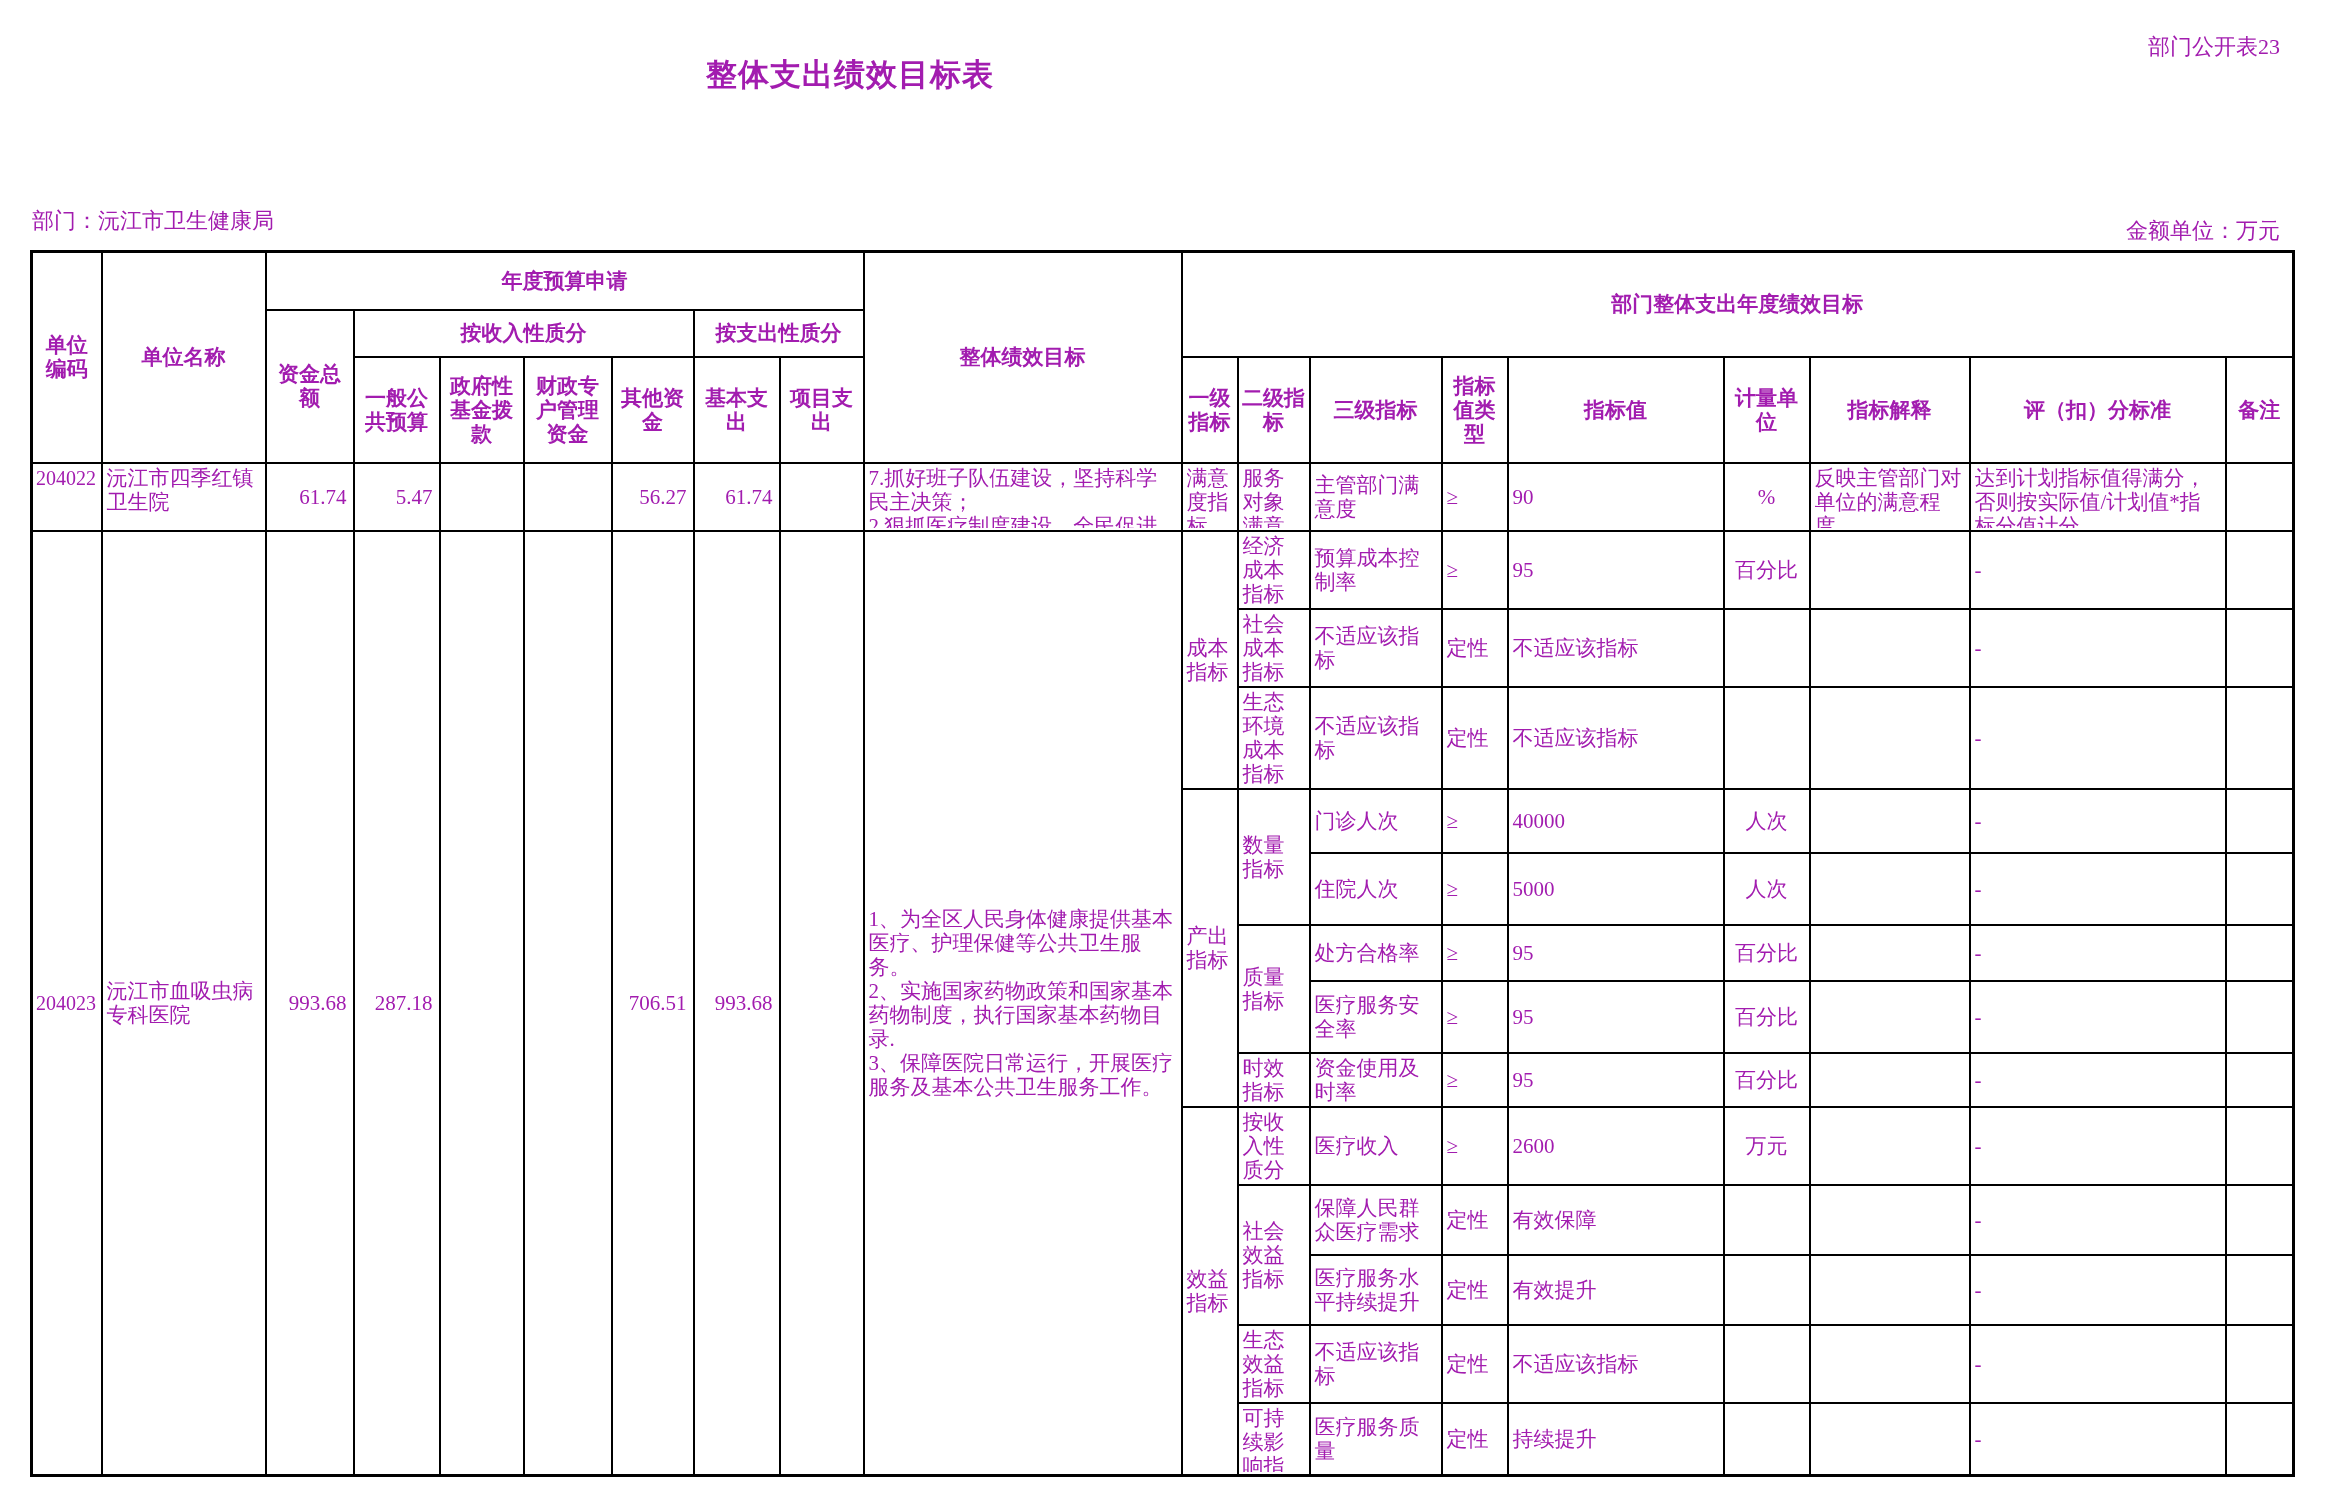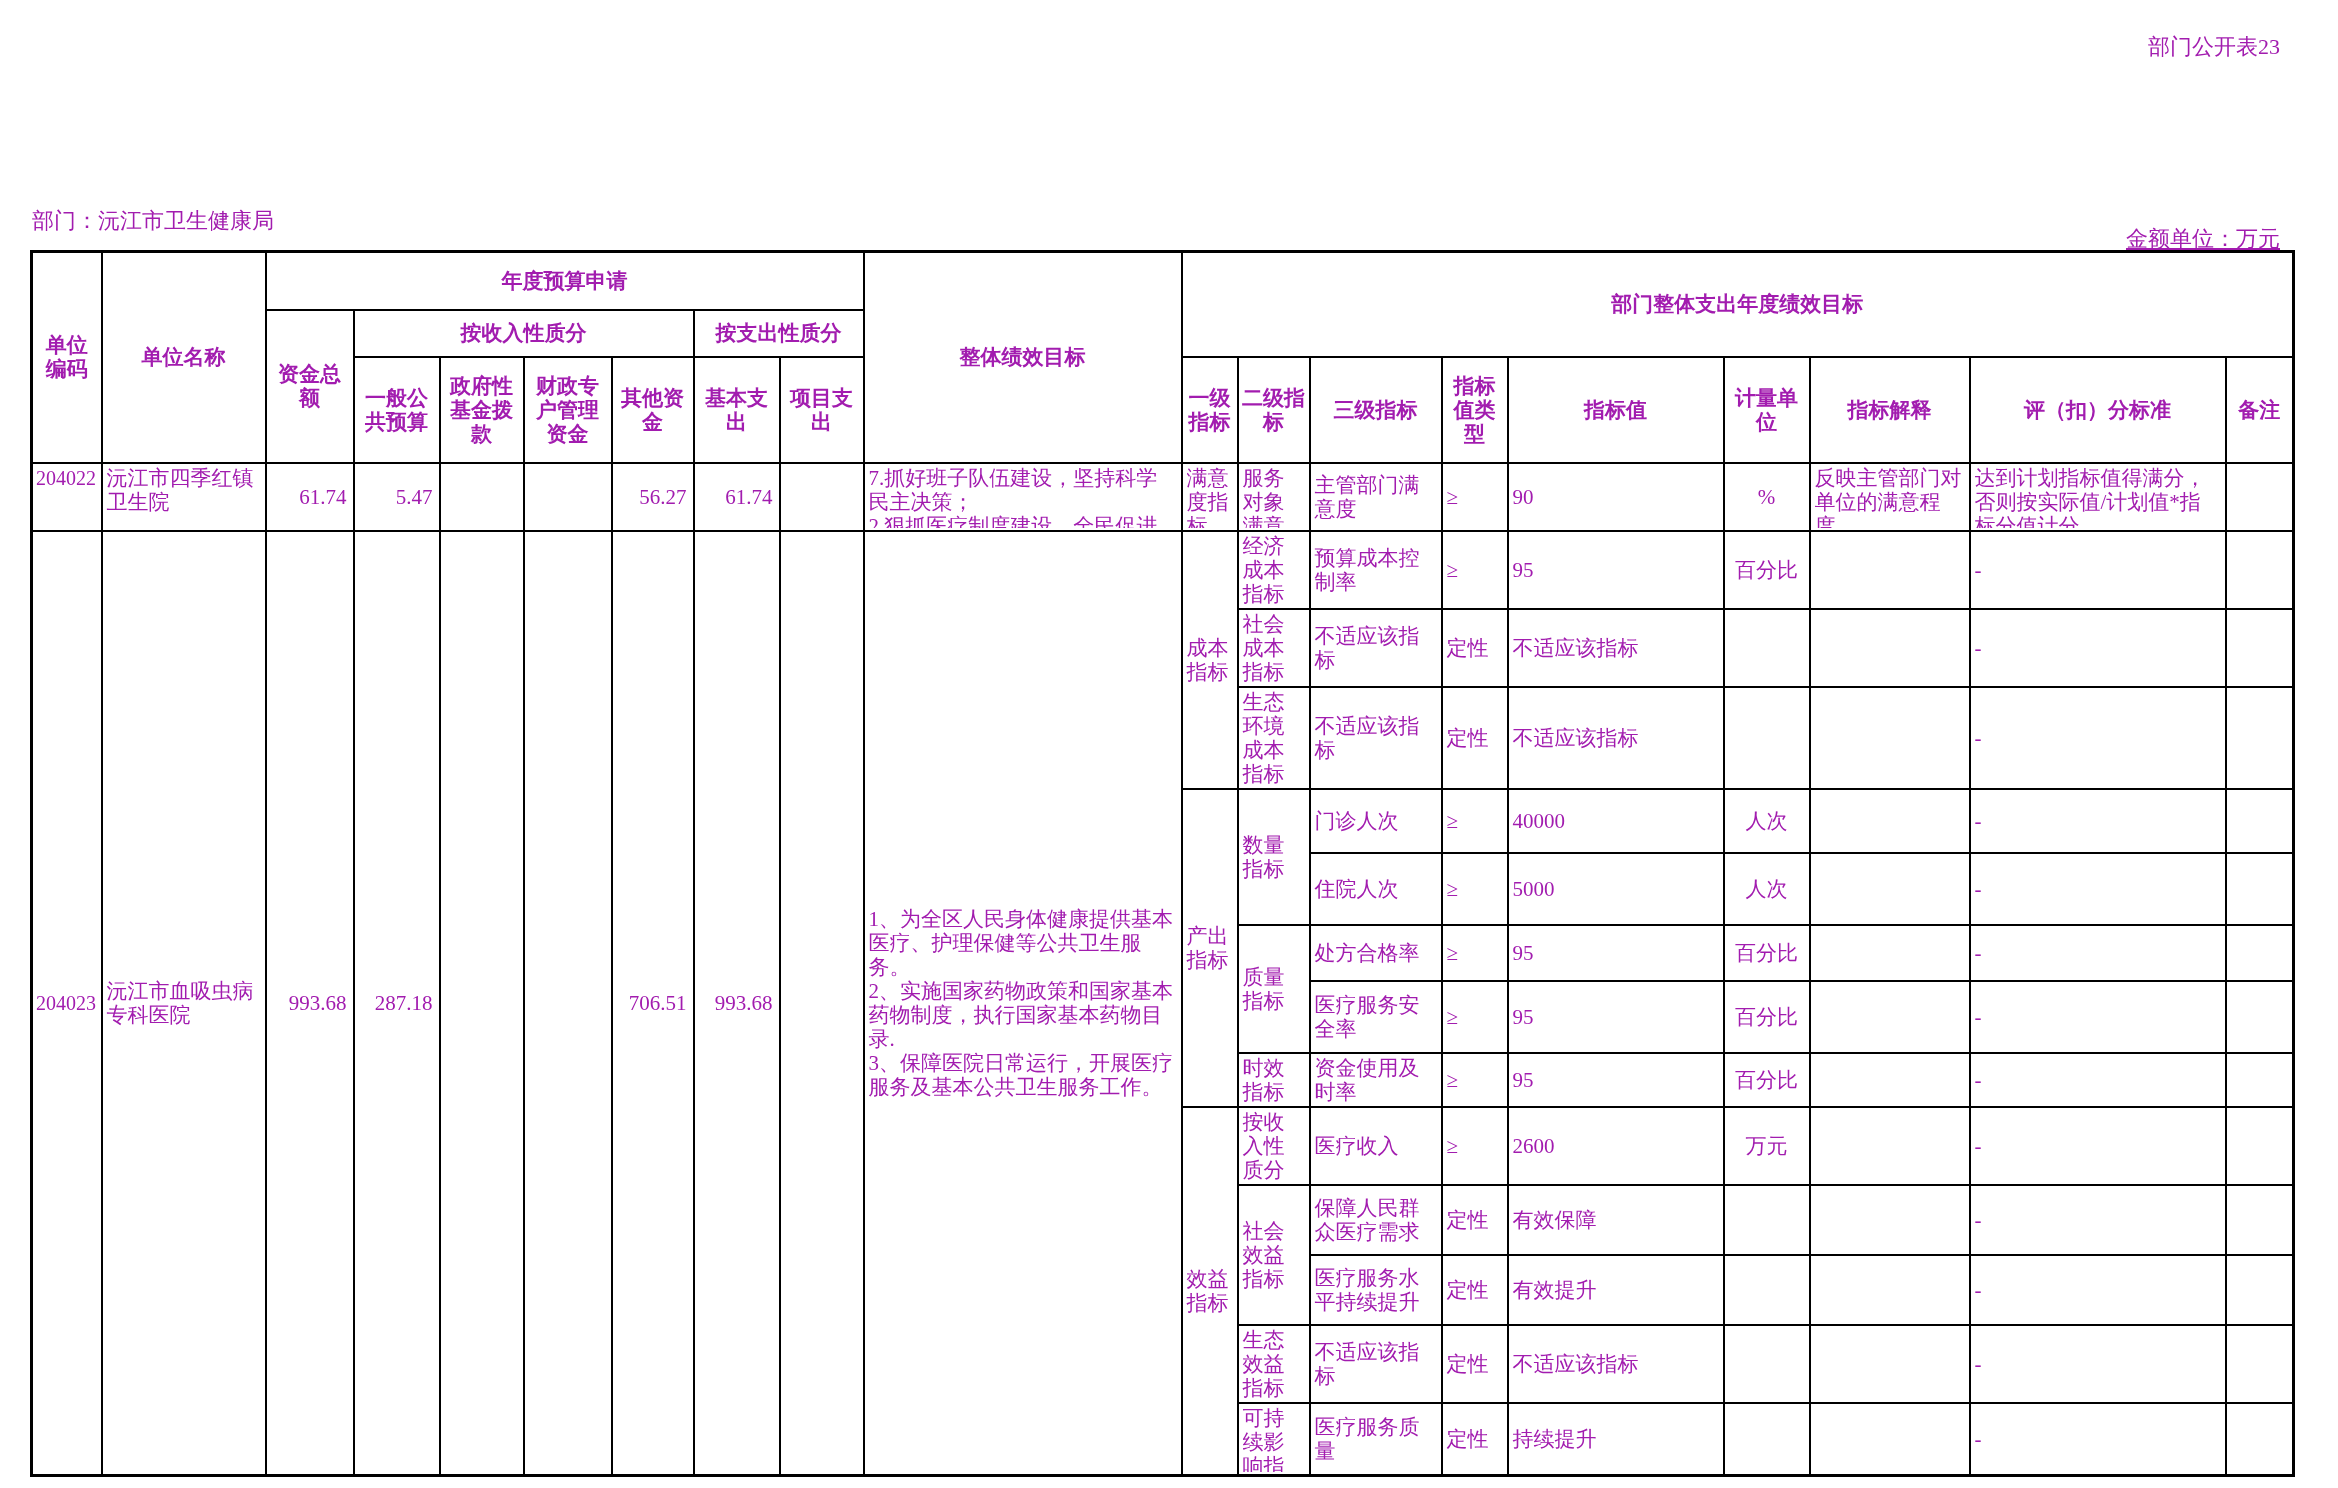--- a/index.html
+++ b/index.html
@@ -7,21 +7,21 @@
     position:relative;
     width:2338px;height:1488px;
     background:#ffffff;
     font-family:"Liberation Serif","DejaVu Serif",serif;
     color:#a21caf;
   }
   .doc-label{position:absolute;top:32px;right:58px;font-size:22px;}
   .page-title{position:absolute;top:54px;left:0;width:1700px;text-align:center;
     font-size:31px;font-weight:bold;letter-spacing:1px;}
   .dept-label{position:absolute;top:206px;left:32px;font-size:22px;font-weight:normal;}
-  .amount-unit{position:absolute;top:224px;right:58px;font-size:22px;text-decoration:underline;}
+  .amount-unit{position:absolute;top:216px;right:58px;font-size:22px;}
   table.main{
     position:absolute;left:30px;top:250px;
     width:2250px;
     border-collapse:collapse;
     table-layout:fixed;
     border:3px solid #000;
     font-size:21px;line-height:24px;
   }
   th,td{border:2px solid #000;padding:2px 4px;vertical-align:middle;overflow:hidden;}
   th{font-weight:bold;text-align:center;padding:2px 3px;}
@@ -35,20 +35,21 @@
   tr.h1{height:58px;}
   tr.h2{height:47px;}
   tr.h3{height:106px;}
 </style>
 </head>
 <body>
 
 <div class="page">
 
   <div class="doc-label">部门公开表23</div>
+  <div class="page-title">整体支出绩效目标表</div>
   <div class="dept-label">部门：沅江市卫生健康局</div>
   <div class="amount-unit">金额单位：万元</div>
 
   <table class="main">
     <colgroup>
       <col style="width:70px">
         <col style="width:164px">
         <col style="width:88px">
       <col style="width:86px">
         <col style="width:84px">

